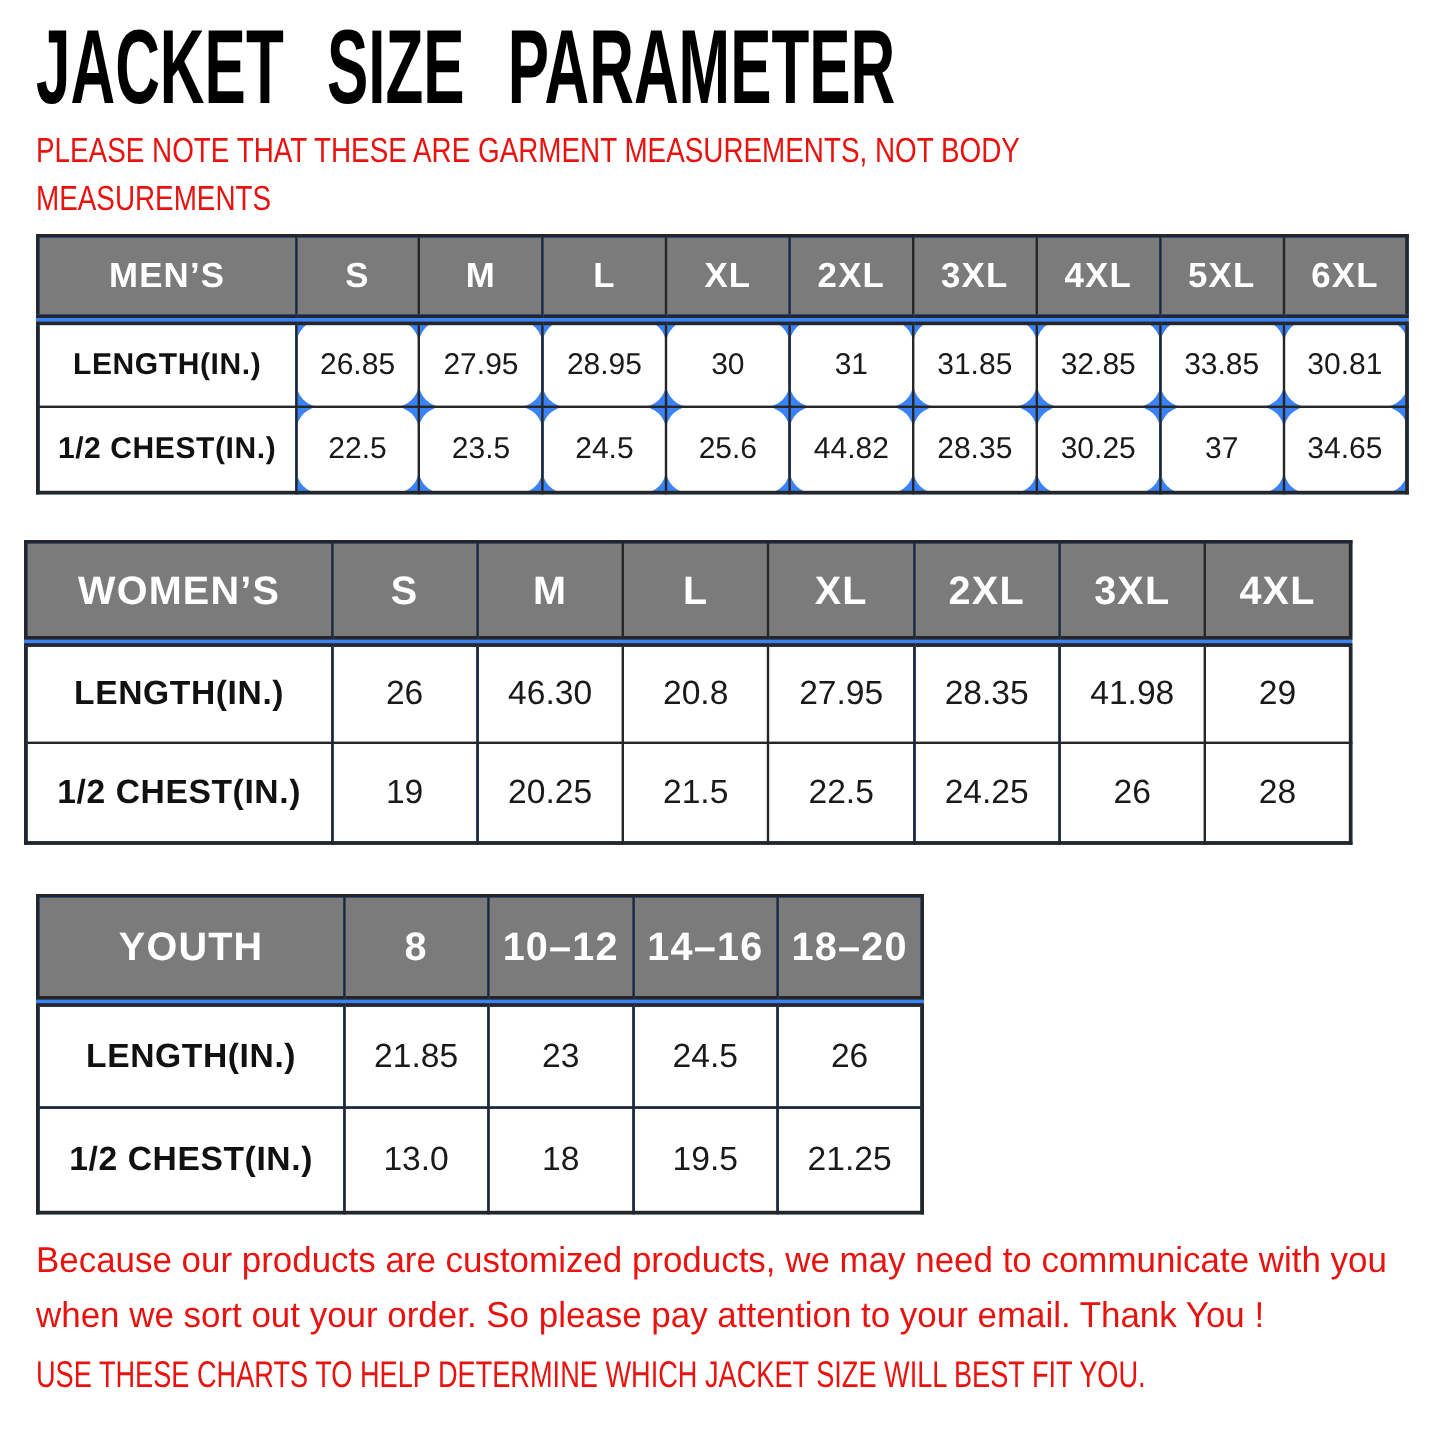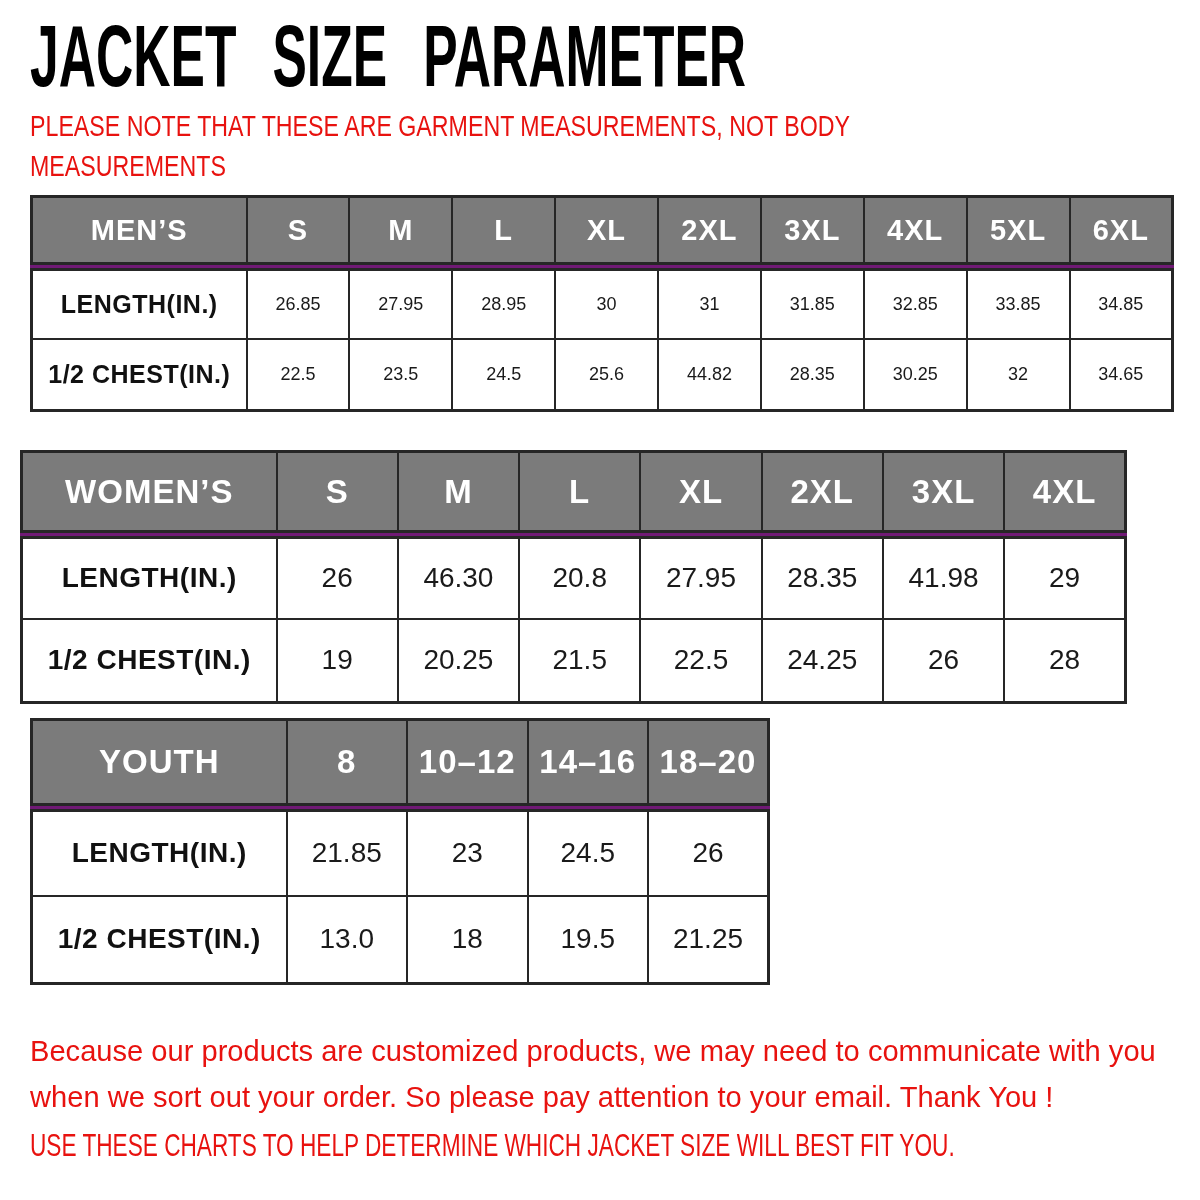--- a/index.html
+++ b/index.html
@@ -40,21 +40,21 @@
     transform: scaleX(0.80);
     transform-origin: 0 0;
   }
   .note-top .line { white-space: nowrap; }
 
   
   table.size-table {
     position: absolute;
     border-collapse: collapse;
     table-layout: fixed;
-    background: #701a75;
+    background: #3b82f6;
     border: 3px solid #262626;
   }
   table.size-table th, table.size-table td {
     border: 2px solid #262626;
     text-align: center;
     vertical-align: middle;
     padding: 0;
     overflow: hidden;
   }
   table.size-table thead th {
@@ -75,32 +75,32 @@
     color: #1a1a1a;
     background: #ffffff;
   }
 
   
   .tbl-mens { left: 30px; top: 195px; width: 1144px; }
   .tbl-mens thead tr { height: 70px; }
   .tbl-mens tbody tr { height: 72px; }
   .tbl-mens thead th { font-size: 29px; }
   .tbl-mens tbody th { font-size: 25px; }
-  .tbl-mens tbody td { font-size: 18px; }
+  .tbl-mens tbody td { font-size: 25px; border-radius: 20px; }
 
   
   .tbl-womens { left: 20px; top: 450px; width: 1107px; }
   .tbl-womens thead tr { height: 83px; }
   .tbl-womens tbody tr { height: 84px; }
   .tbl-womens thead th { font-size: 33px; }
   .tbl-womens tbody th { font-size: 28px; }
   .tbl-womens tbody td { font-size: 28px; }
 
   
-  .tbl-youth { left: 30px; top: 718px; width: 740px; }
+  .tbl-youth { left: 30px; top: 745px; width: 740px; }
   .tbl-youth thead tr { height: 88px; }
   .tbl-youth tbody tr { height: 88px; }
   .tbl-youth thead th { font-size: 33px; }
   .tbl-youth tbody th { font-size: 28px; }
   .tbl-youth tbody td { font-size: 28px; }
 
   
   .note-bottom-1 {
     position: absolute;
     left: 30px;
@@ -167,32 +167,32 @@
         <tr>
           <th>LENGTH(IN.)</th>
           <td>26.85</td>
           <td>27.95</td>
           <td>28.95</td>
           <td>30</td>
           <td>31</td>
           <td>31.85</td>
           <td>32.85</td>
           <td>33.85</td>
-          <td>34.85</td>
+          <td>30.81</td>
         </tr>
         <tr>
           <th>1/2 CHEST(IN.)</th>
           <td>22.5</td>
           <td>23.5</td>
           <td>24.5</td>
           <td>25.6</td>
           <td>44.82</td>
           <td>28.35</td>
           <td>30.25</td>
-          <td>32</td>
+          <td>37</td>
           <td>34.65</td>
         </tr>
       </tbody>
   </table>
 
   <table class="size-table tbl-womens">
     <colgroup>
       <col style="width:255px">
       <col>
         <col>

